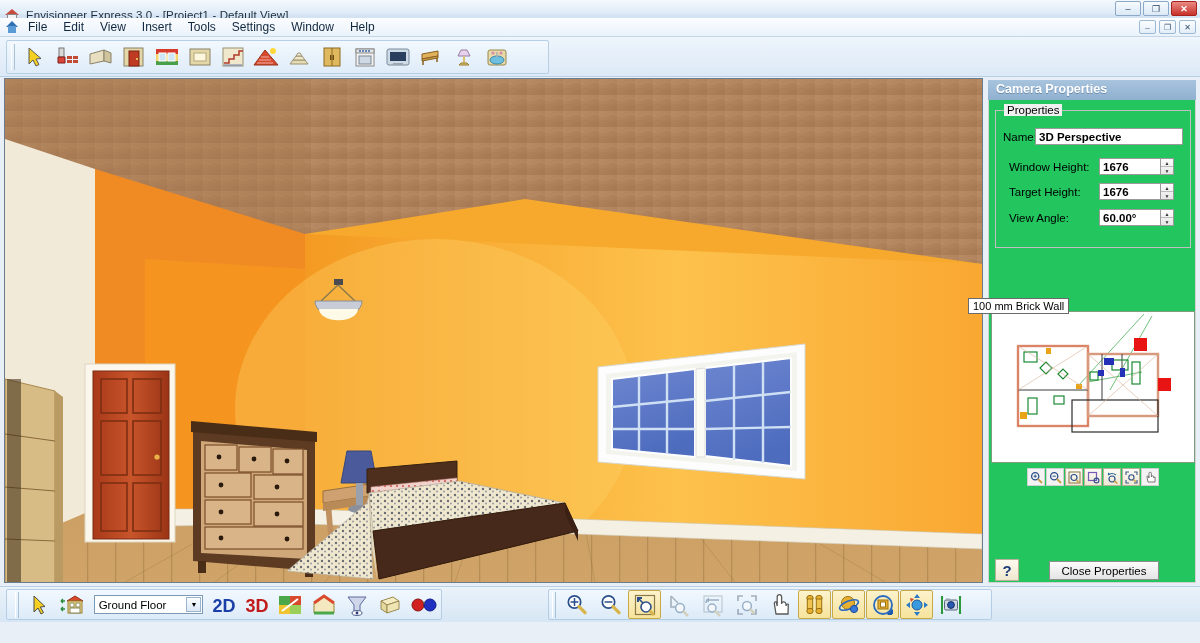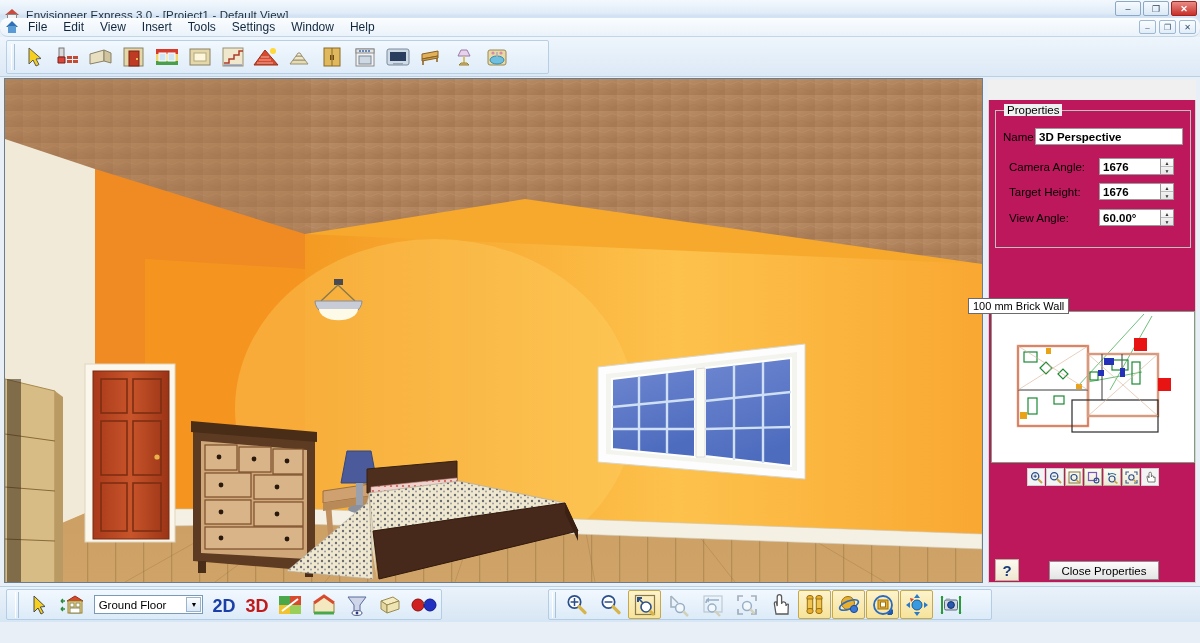--- a/index.html
+++ b/index.html
@@ -20,21 +20,21 @@
   .title-text { font-size:11.5px; color:#203040; margin-left:6px; letter-spacing:.1px; }
   .wbtns { position:absolute; right:3px; top:1px; display:flex; gap:2px; }
   .wbtn { width:26px; height:15px; border:1px solid #8ba8c4; border-radius:2px;
     background:linear-gradient(to bottom,#f6fafe,#dbe9f6); display:flex; align-items:center; justify-content:center;
     font-size:9px; color:#2b4056; }
   .wbtn.close { background:linear-gradient(to bottom,#e98b84,#c8302a); border-color:#a8221d; color:#fff; font-weight:bold; }
 
   
   .menubar { position:absolute; left:0; top:18px; width:1200px; height:19px;
     background:linear-gradient(to bottom,#fbfdff,#eaf2fa); border-bottom:1px solid #c3d6e8;
-    display:flex; align-items:center;border-radius:8px; }
+    display:flex; align-items:center; }
   .menu-appicon { width:16px;height:15px; margin-left:4px; position:relative; }
   .menu-appicon .r { position:absolute; left:2px;top:1px;width:0;height:0;
     border-left:6px solid transparent;border-right:6px solid transparent;border-bottom:6px solid #2f6fb5;}
   .menu-appicon .b { position:absolute;left:4px;top:6px;width:8px;height:7px;background:#5b9bd5;}
   .menubar .mi { padding:2px 8px; font-size:12px; color:#10263d; cursor:default; }
   .mdibtns { position:absolute; right:4px; top:2px; display:flex; gap:3px; }
   .mdibtn { width:17px;height:14px; border:1px solid #9db9d4; border-radius:2px;
     background:linear-gradient(to bottom,#fafdff,#e2edf8); font-size:8px; color:#35506c;
     display:flex;align-items:center;justify-content:center; }
 
@@ -54,21 +54,21 @@
     border:1px solid #6a7d8e; overflow:hidden; background:#caa06a; }
   .vp-svg { position:absolute; left:0; top:0; }
 
   
   .rightpanel { position:absolute; left:988px; top:80px; width:208px; height:503px;
     background:#f0f0f0; }
   .rp-header { height:20px; background:linear-gradient(to bottom,#a8c4de,#8fb0d0);
     color:#fff; font-weight:bold; font-size:12.5px; padding:2px 0 0 8px;
     text-shadow:0 1px 0 rgba(80,110,140,.6); }
   .rp-body { position:absolute; left:0; top:20px; width:208px; height:483px;
-    background:#be185d; border:1px solid #d2d2d2; border-top:none; }
+    background:#22c55e; border:1px solid #d2d2d2; border-top:none; }
   .groupbox { position:absolute; left:6px; top:10px; width:196px; height:138px;
     border:1px solid #c0c0c0; }
   .gb-legend { position:absolute; left:8px; top:-7px; background:#f0f0f0; padding:0 3px; font-size:11.5px; }
   .row { position:absolute; display:flex; align-items:center; }
   .lab { font-size:11.5px; color:#000; }
   .field { border:1px solid #9a9a9a; background:#fff; height:17px; font-size:11.5px;
     padding:1px 3px; display:flex; align-items:center;font-weight:bold; }
   .spin { width:13px; height:17px; border:1px solid #9a9a9a; border-left:none;
     background:linear-gradient(to bottom,#fdfdfd,#e6e6e6); display:flex; flex-direction:column; }
   .spin div { flex:1; display:flex; align-items:center; justify-content:center; font-size:5px; color:#333; }
@@ -487,33 +487,34 @@
 
         <polygon points="368,452 560,424 573,452 374,500" fill="#46291a" stroke="#321a0c"></polygon>
         <polygon points="560,424 573,452 573,462 560,434" fill="#3a2114"></polygon>
       </g>
 
       <rect width="977" height="503" fill="none"></rect>
     </svg>
   </div>
 
   <div class="rightpanel">
+    <div class="rp-header">Camera Properties</div>
     <div class="rp-body">
 
       <div class="groupbox">
         <div class="gb-legend">Properties</div>
       </div>
 
       <div class="row" style="left:14px; top:31px;">
         <span class="lab">Name:</span>
       </div>
       <div class="field" style="position:absolute; left:46px; top:28px; width:148px;">3D Perspective</div>
 
       <div class="row" style="left:20px; top:61px;">
-        <span class="lab">Camera Angle:</span>
+        <span class="lab">Window Height:</span>
       </div>
       <div class="field" style="position:absolute; left:110px; top:58px; width:62px;">1676</div>
       <div class="spin" style="position:absolute; left:172px; top:58px;">
         <div>▲</div>
           <div>▼</div>
       </div>
 
       <div class="row" style="left:20px; top:86px;">
         <span class="lab">Target Height:</span>
       </div>

